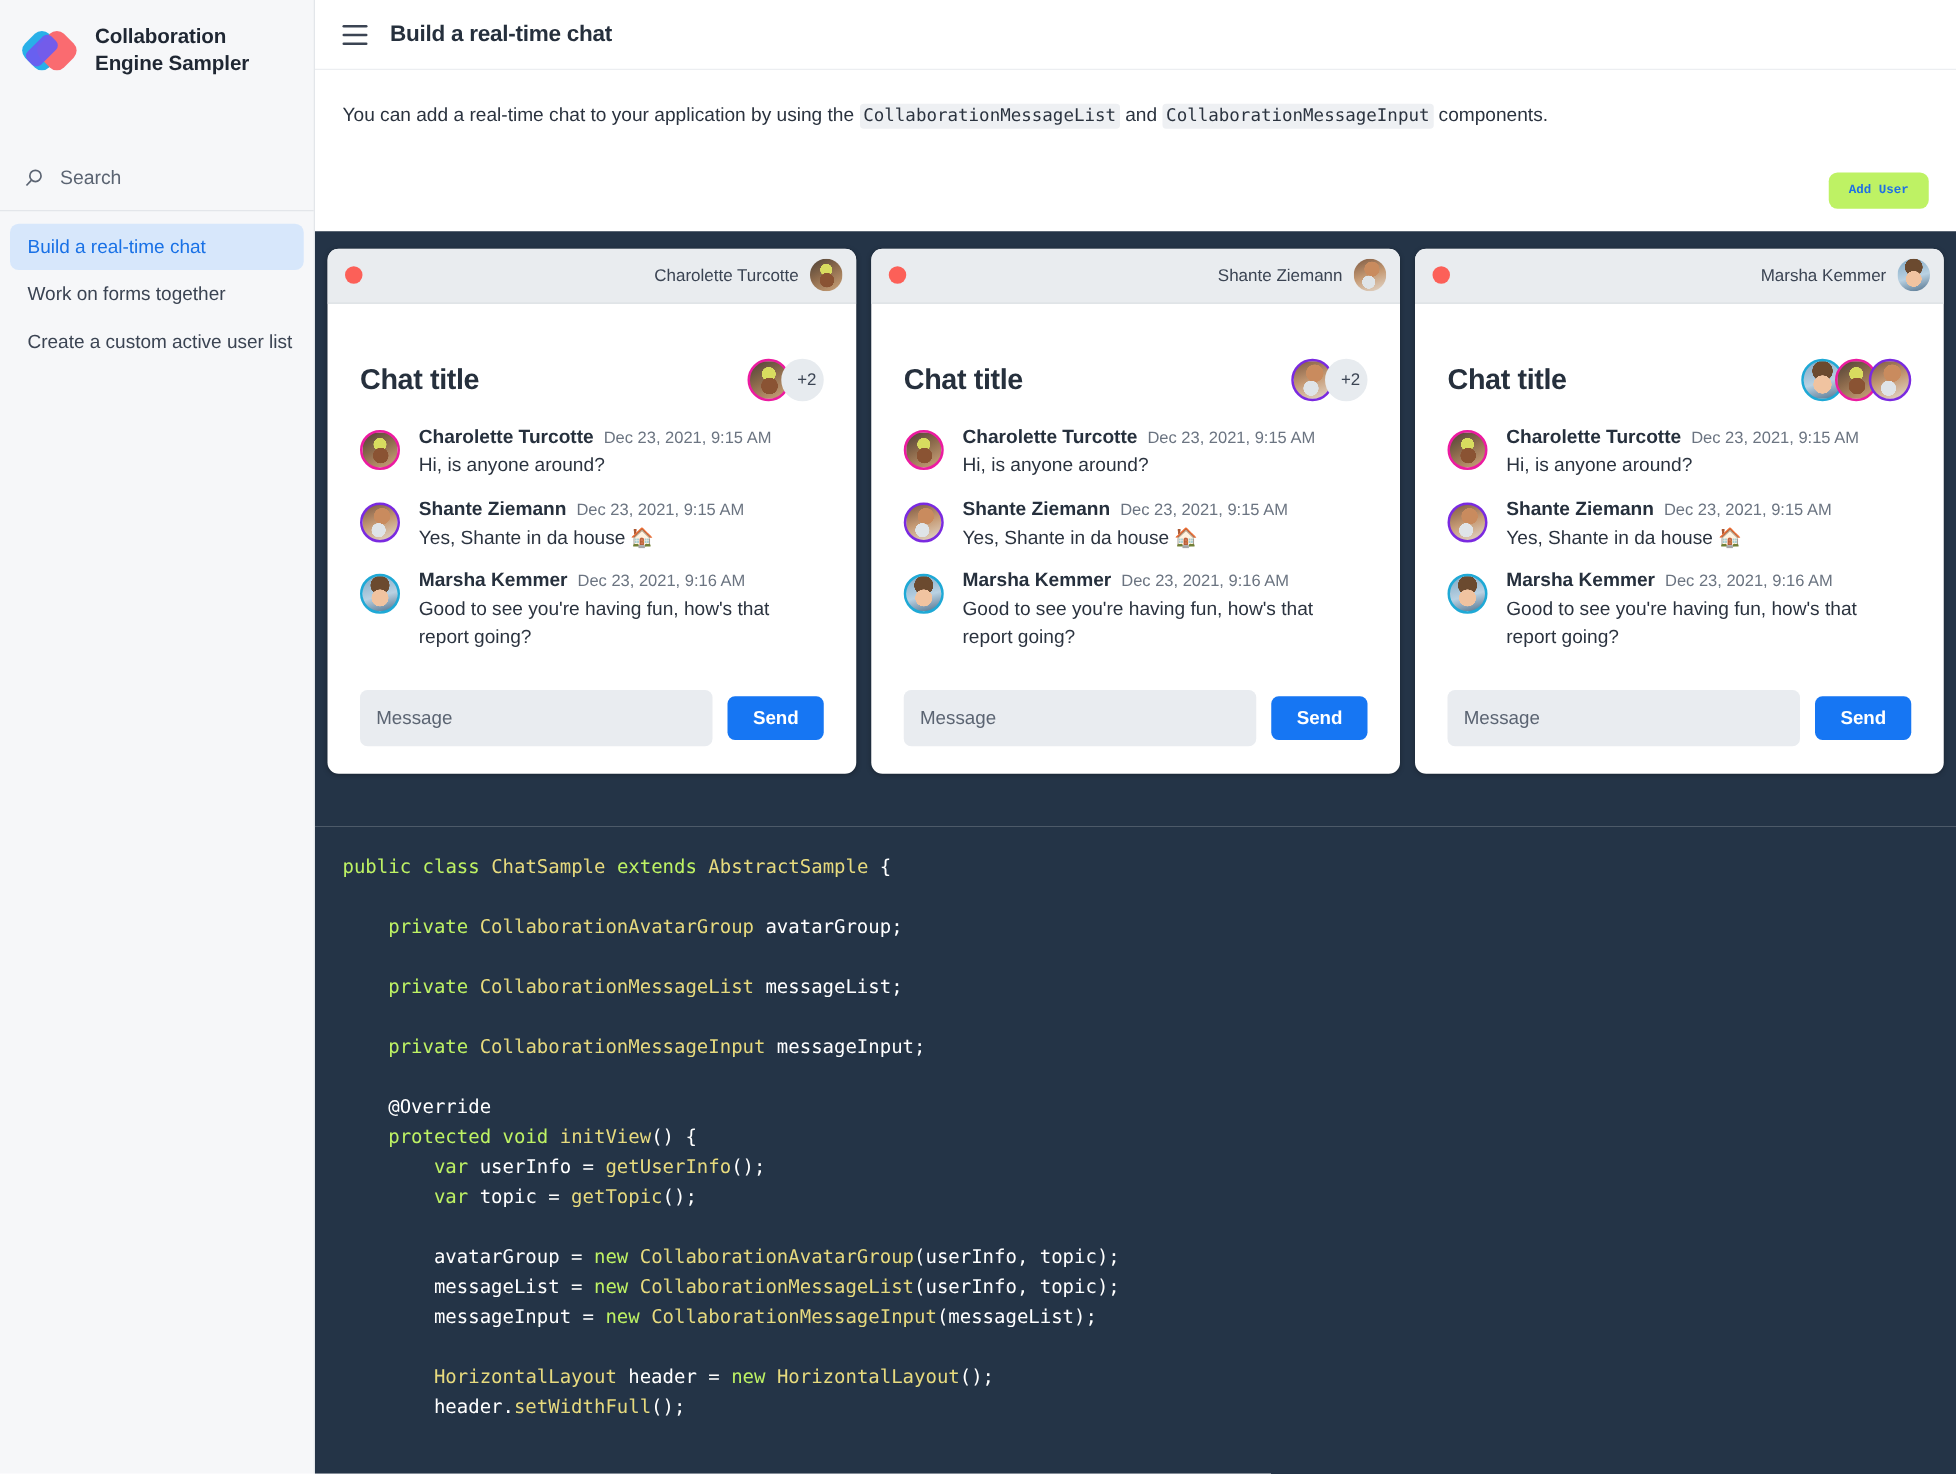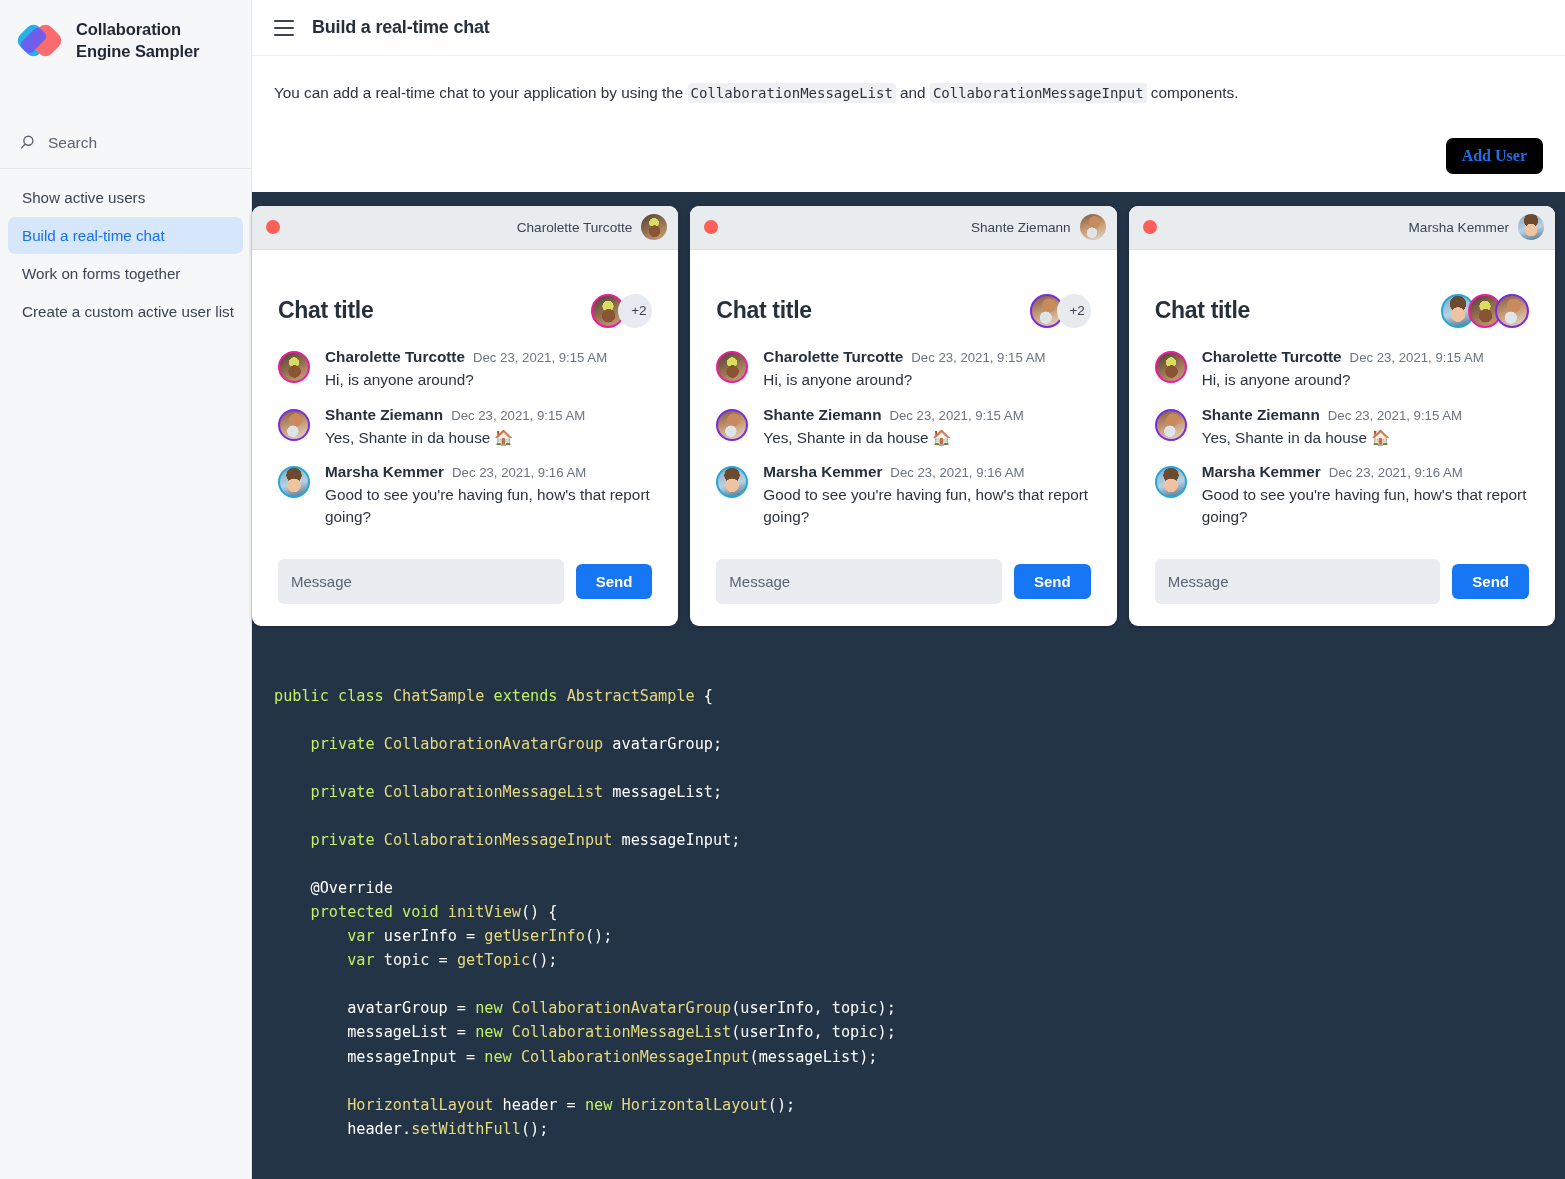--- a/index.html
+++ b/index.html
@@ -51,27 +51,27 @@
 
   .intro { padding: 26px 22px 0 22px; font-size: 15.3px; color: #2b333f; line-height: 1.5; }
   code.inl {
     font-family: "DejaVu Sans Mono", "Liberation Mono", monospace;
     font-size: 14px; background: #eef0f3; color: #2b333f;
     padding: 2px 3px; border-radius: 3px;
   }
 
   .actionbar { display: flex; justify-content: flex-end; padding: 33px 22px 18px 22px; }
   .add-user-btn {
-    background: #000000; color: #1f6fe5; border: none;
-    font-size: 16px; font-weight: 600; font-family: Liberation Serif, serif;
+    background: #bef264; color: #1f6fe5; border: none;
+    font-size: 10px; font-weight: 600; font-family: Liberation Mono, monospace;
     padding: 9px 16px; border-radius: 7px; cursor: pointer;
   }
 
   
-  .stage { background: #243447; flex: 1 1 auto; padding: 14px 10px 0 0; min-height: 0; }
+  .stage { background: #243447; flex: 1 1 auto; padding: 14px 10px 0 10px; min-height: 0; }
   .cards { display: flex; gap: 12px; align-items: flex-start; }
   .card {
     flex: 1 1 0; background: #fff; border-radius: 9px; overflow: hidden;
     box-shadow: 0 1px 4px rgba(0,0,0,.28); min-width: 0;
   }
   .card-chrome {
     height: 44px; background: #e9ecef; border-bottom: 1px solid #dcdfe3;
     display: flex; align-items: center; justify-content: space-between;
     padding: 0 11px 0 14px;
   }
@@ -167,21 +167,20 @@
     <div class="search-row">
       <svg class="search-ico" viewBox="0 0 20 20" fill="none" stroke="currentColor" stroke-width="1.5">
         <circle cx="11.5" cy="7.5" r="5"></circle>
           <line x1="7.8" y1="11.4" x2="3.5" y2="16"></line>
       </svg>
       <span class="search-label">Search</span>
     </div>
     <div class="sb-div"></div>
 
     <nav class="nav">
-      <div class="nav-item">Show active users</div>
       <div class="nav-item active">Build a real-time chat</div>
       <div class="nav-item">Work on forms together</div>
       <div class="nav-item">Create a custom active user list</div>
     </nav>
   </aside>
 
   <section class="main">
 
     <header class="topbar">
       <div class="burger">

